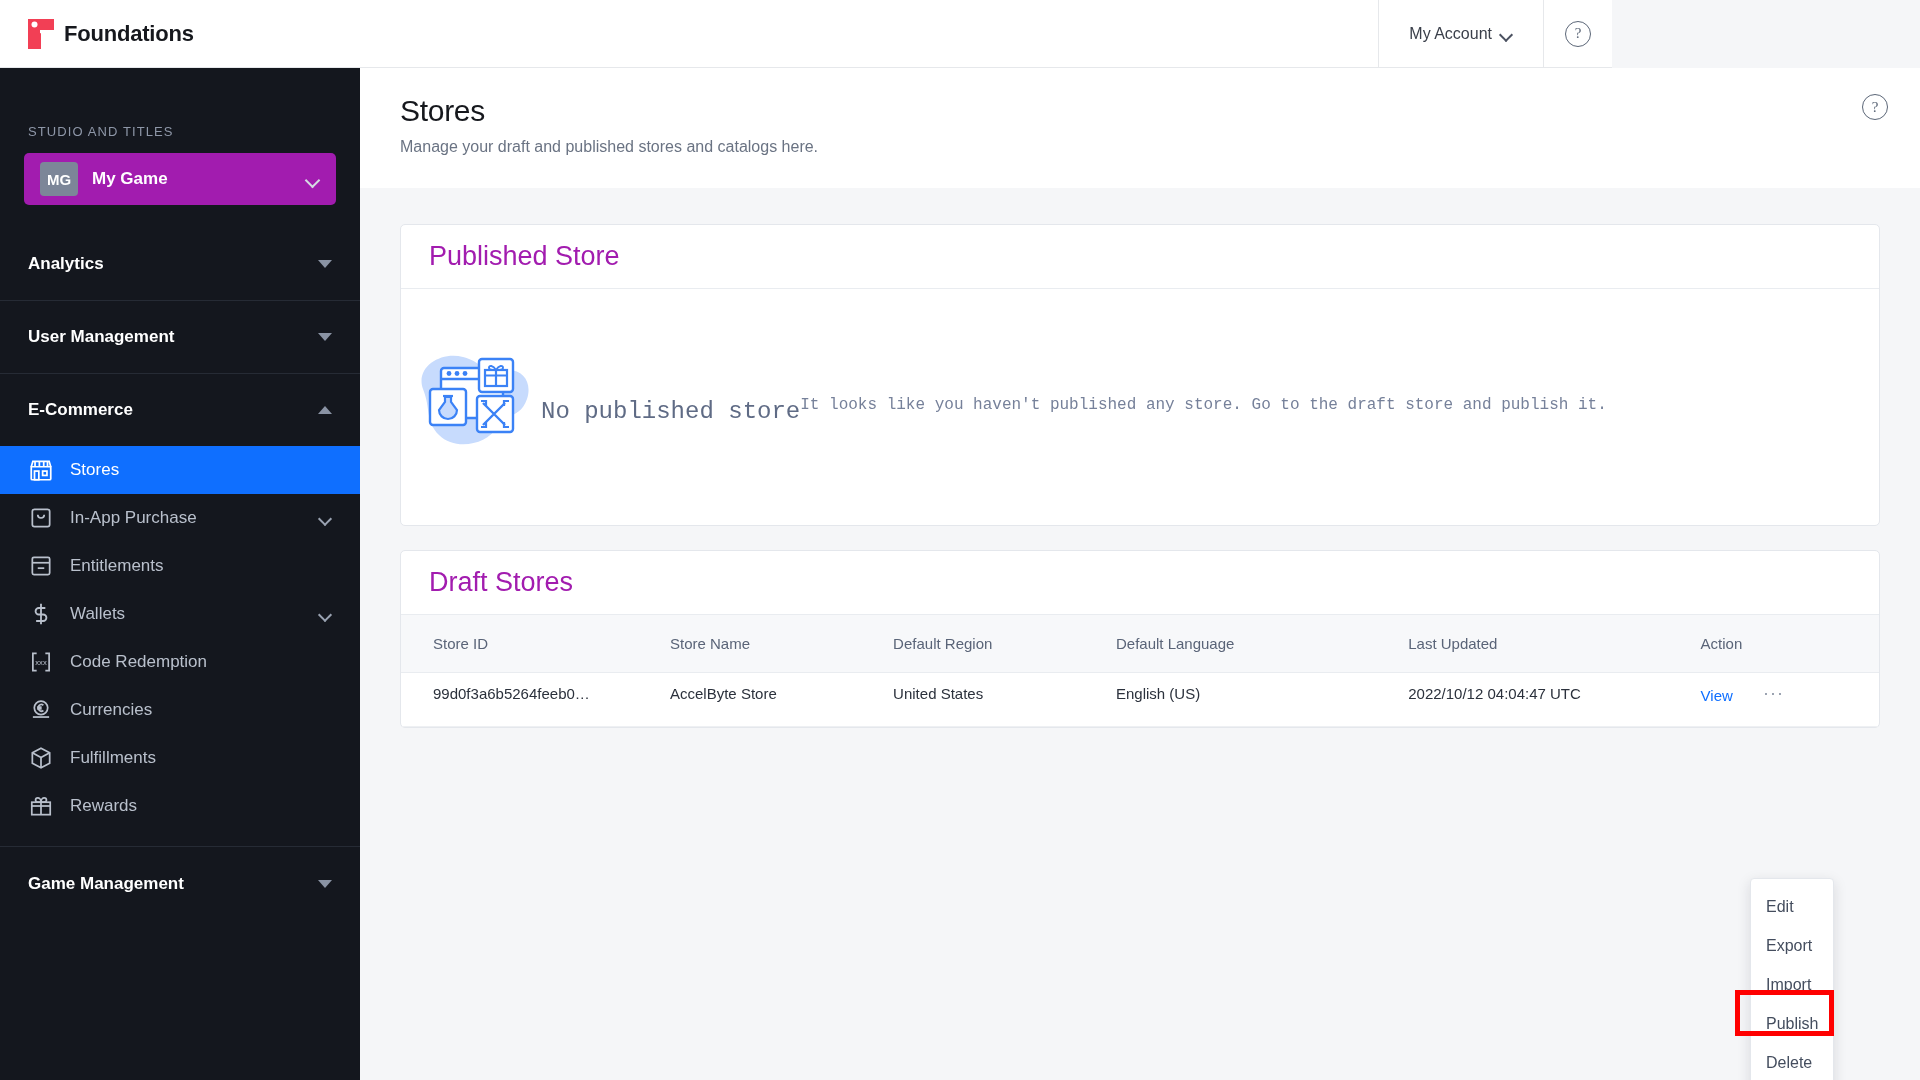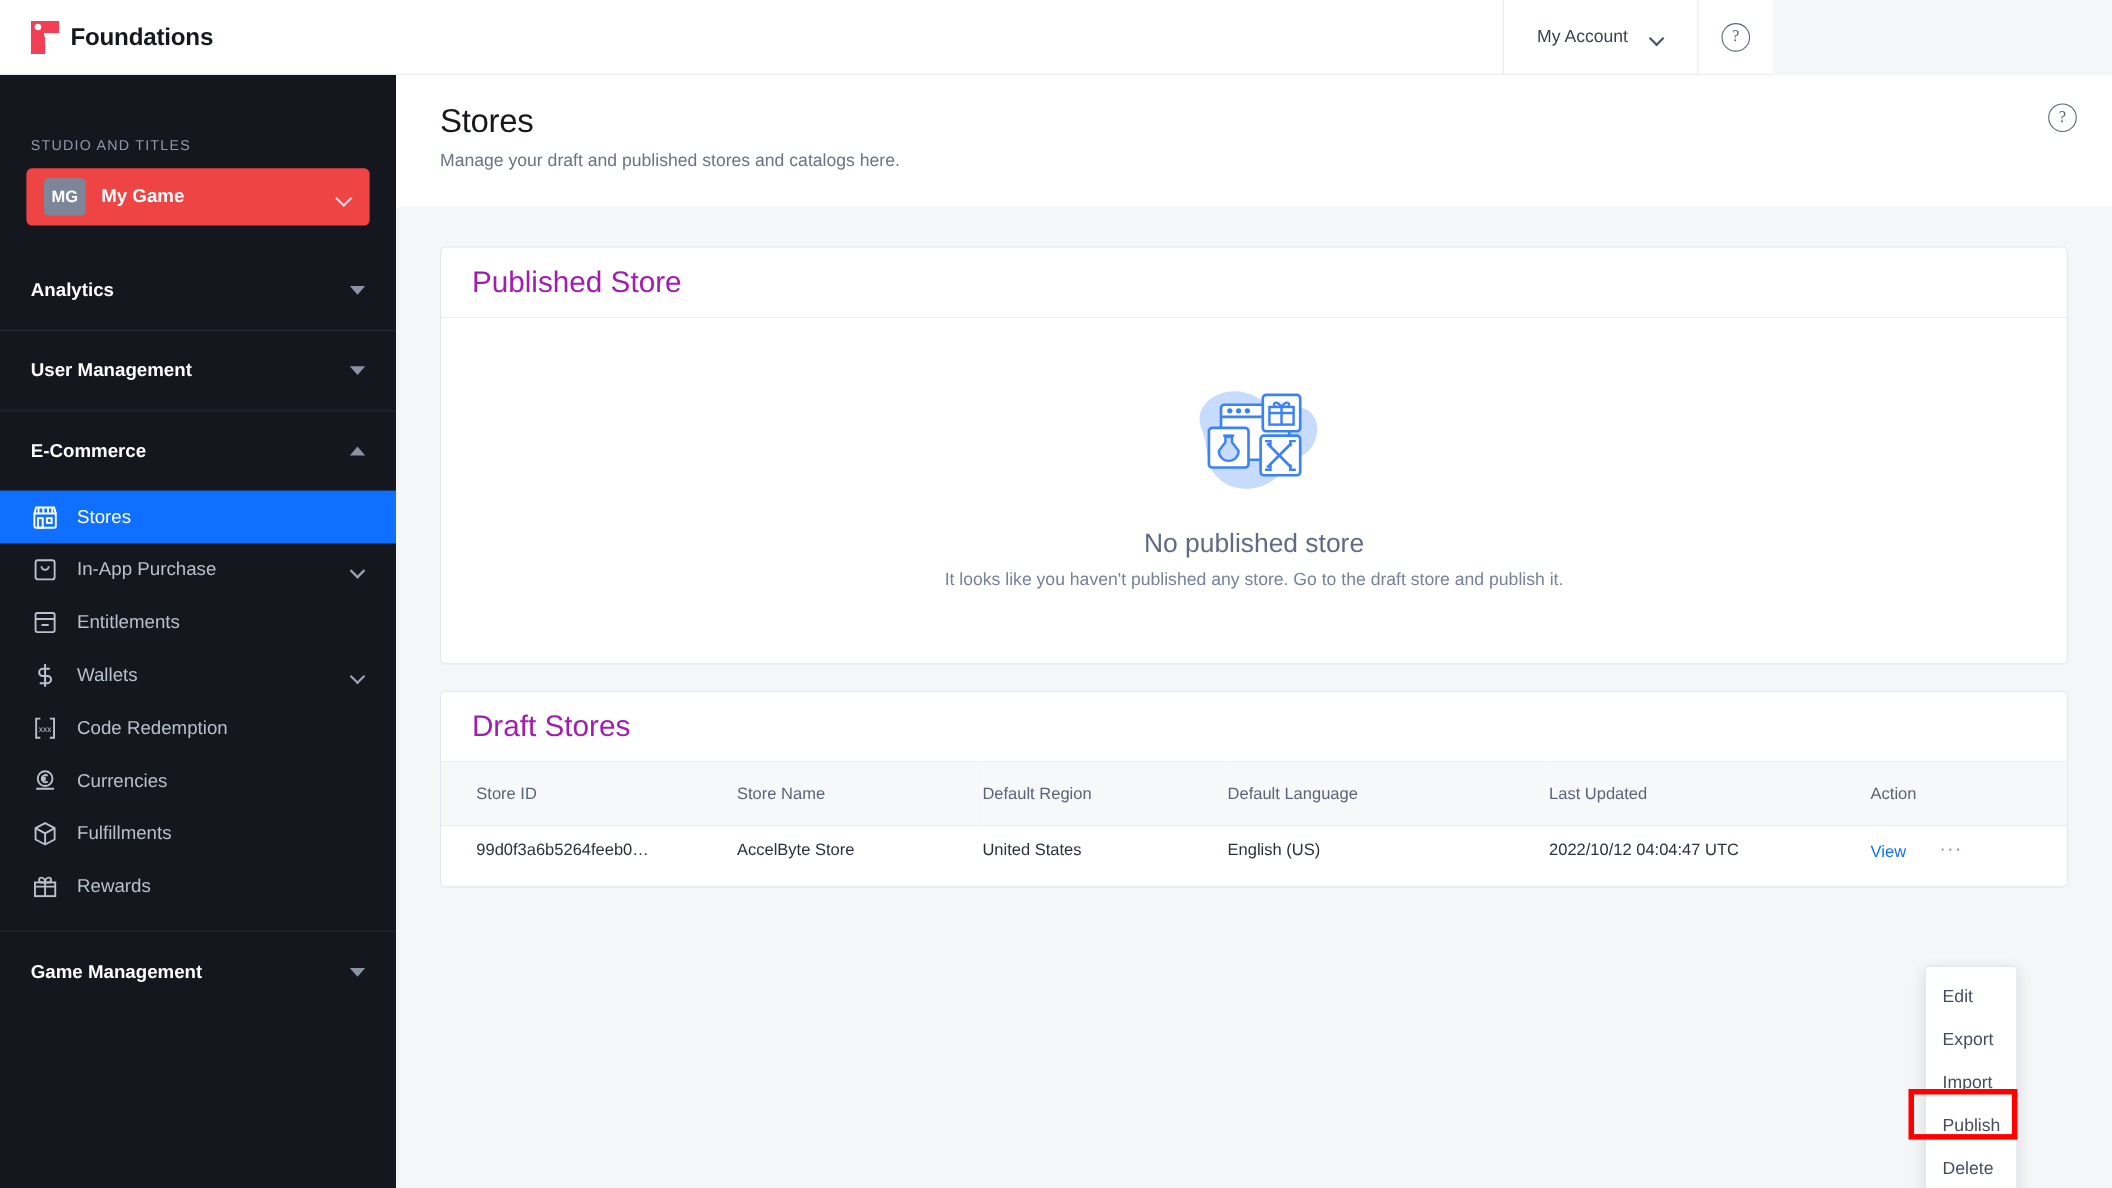--- a/index.html
+++ b/index.html
@@ -25,21 +25,21 @@
     padding-left: 28px;
     height: 100%;
   }
   .brand-mark { width: 26px; height: 30px; display: block; }
   .brand-name {
     font-size: 22px; font-weight: bold; color: #16181d;
     letter-spacing: -0.2px;
   }
   .topbar-spacer { flex: 1; }
   .account-btn {
-    height: 68px; display: flex; align-items: center; gap: 20px;
+    height: 68px; display: flex; align-items: center; gap: 8px;
     padding: 0 30px;
     border-left: 1px solid #e6e8eb;
     border-right: 1px solid #e6e8eb;
     cursor: pointer;
   }
   .account-label { font-size: 16px; color: #3a3f4a; }
   .chev-down-sm {
     width: 13px; height: 8px; position: relative; display: inline-block;
   }
   .chev-down-sm::before {
@@ -66,21 +66,21 @@
     background: #14171e;
     overflow: hidden;
     z-index: 30;
   }
   .studio-label {
     color: #8e97a8; font-size: 13px; letter-spacing: 1.1px;
     padding: 24px 0 10px 28px; text-transform: uppercase; margin-top: 32px;
   }
   .game-select {
     margin: 4px 24px 0 24px;
-    height: 52px; background: #ef4444; border-radius: 5px;
+    height: 52px; background: #a21caf; border-radius: 5px;
     display: flex; align-items: center; padding: 0 16px;
     cursor: pointer;
   }
   .game-avatar {
     width: 38px; height: 34px; border-radius: 4px; background: #7c8698;
     color: #ffffff; font-size: 15px; font-weight: bold;
     display: flex; align-items: center; justify-content: center;
     flex: 0 0 auto;
   }
   .game-name { color: #ffffff; font-size: 17px; font-weight: bold; margin-left: 14px; flex: 1; }
@@ -159,21 +159,21 @@
   }
   .card-head {
     height: 64px; display: flex; align-items: center;
     padding: 0 28px;
     border-bottom: 1px solid #e9ecf0;
   }
   .card-title { font-size: 27px; color: #a21caf; }
 
   .empty-wrap {
     padding: 52px 0 66px 0;
-    display: flex; flex-direction: column; align-items: center;
+    display: flex; flex-direction: row; align-items: center; font-family: Liberation Mono, monospace;
   }
   .empty-title { font-size: 24px; color: #5f6b85; margin-top: 22px; }
   .empty-sub { font-size: 16px; color: #76819a; margin-top: 10px; }
 
   
   table { width: 100%; border-collapse: collapse; }
   thead tr { background: #f7f8fa; }
   th {
     text-align: left; font-size: 15px; color: #5a6478; font-weight: normal;
     padding: 20px 0 20px 0; border-bottom: 1px solid #e9ecf0;

